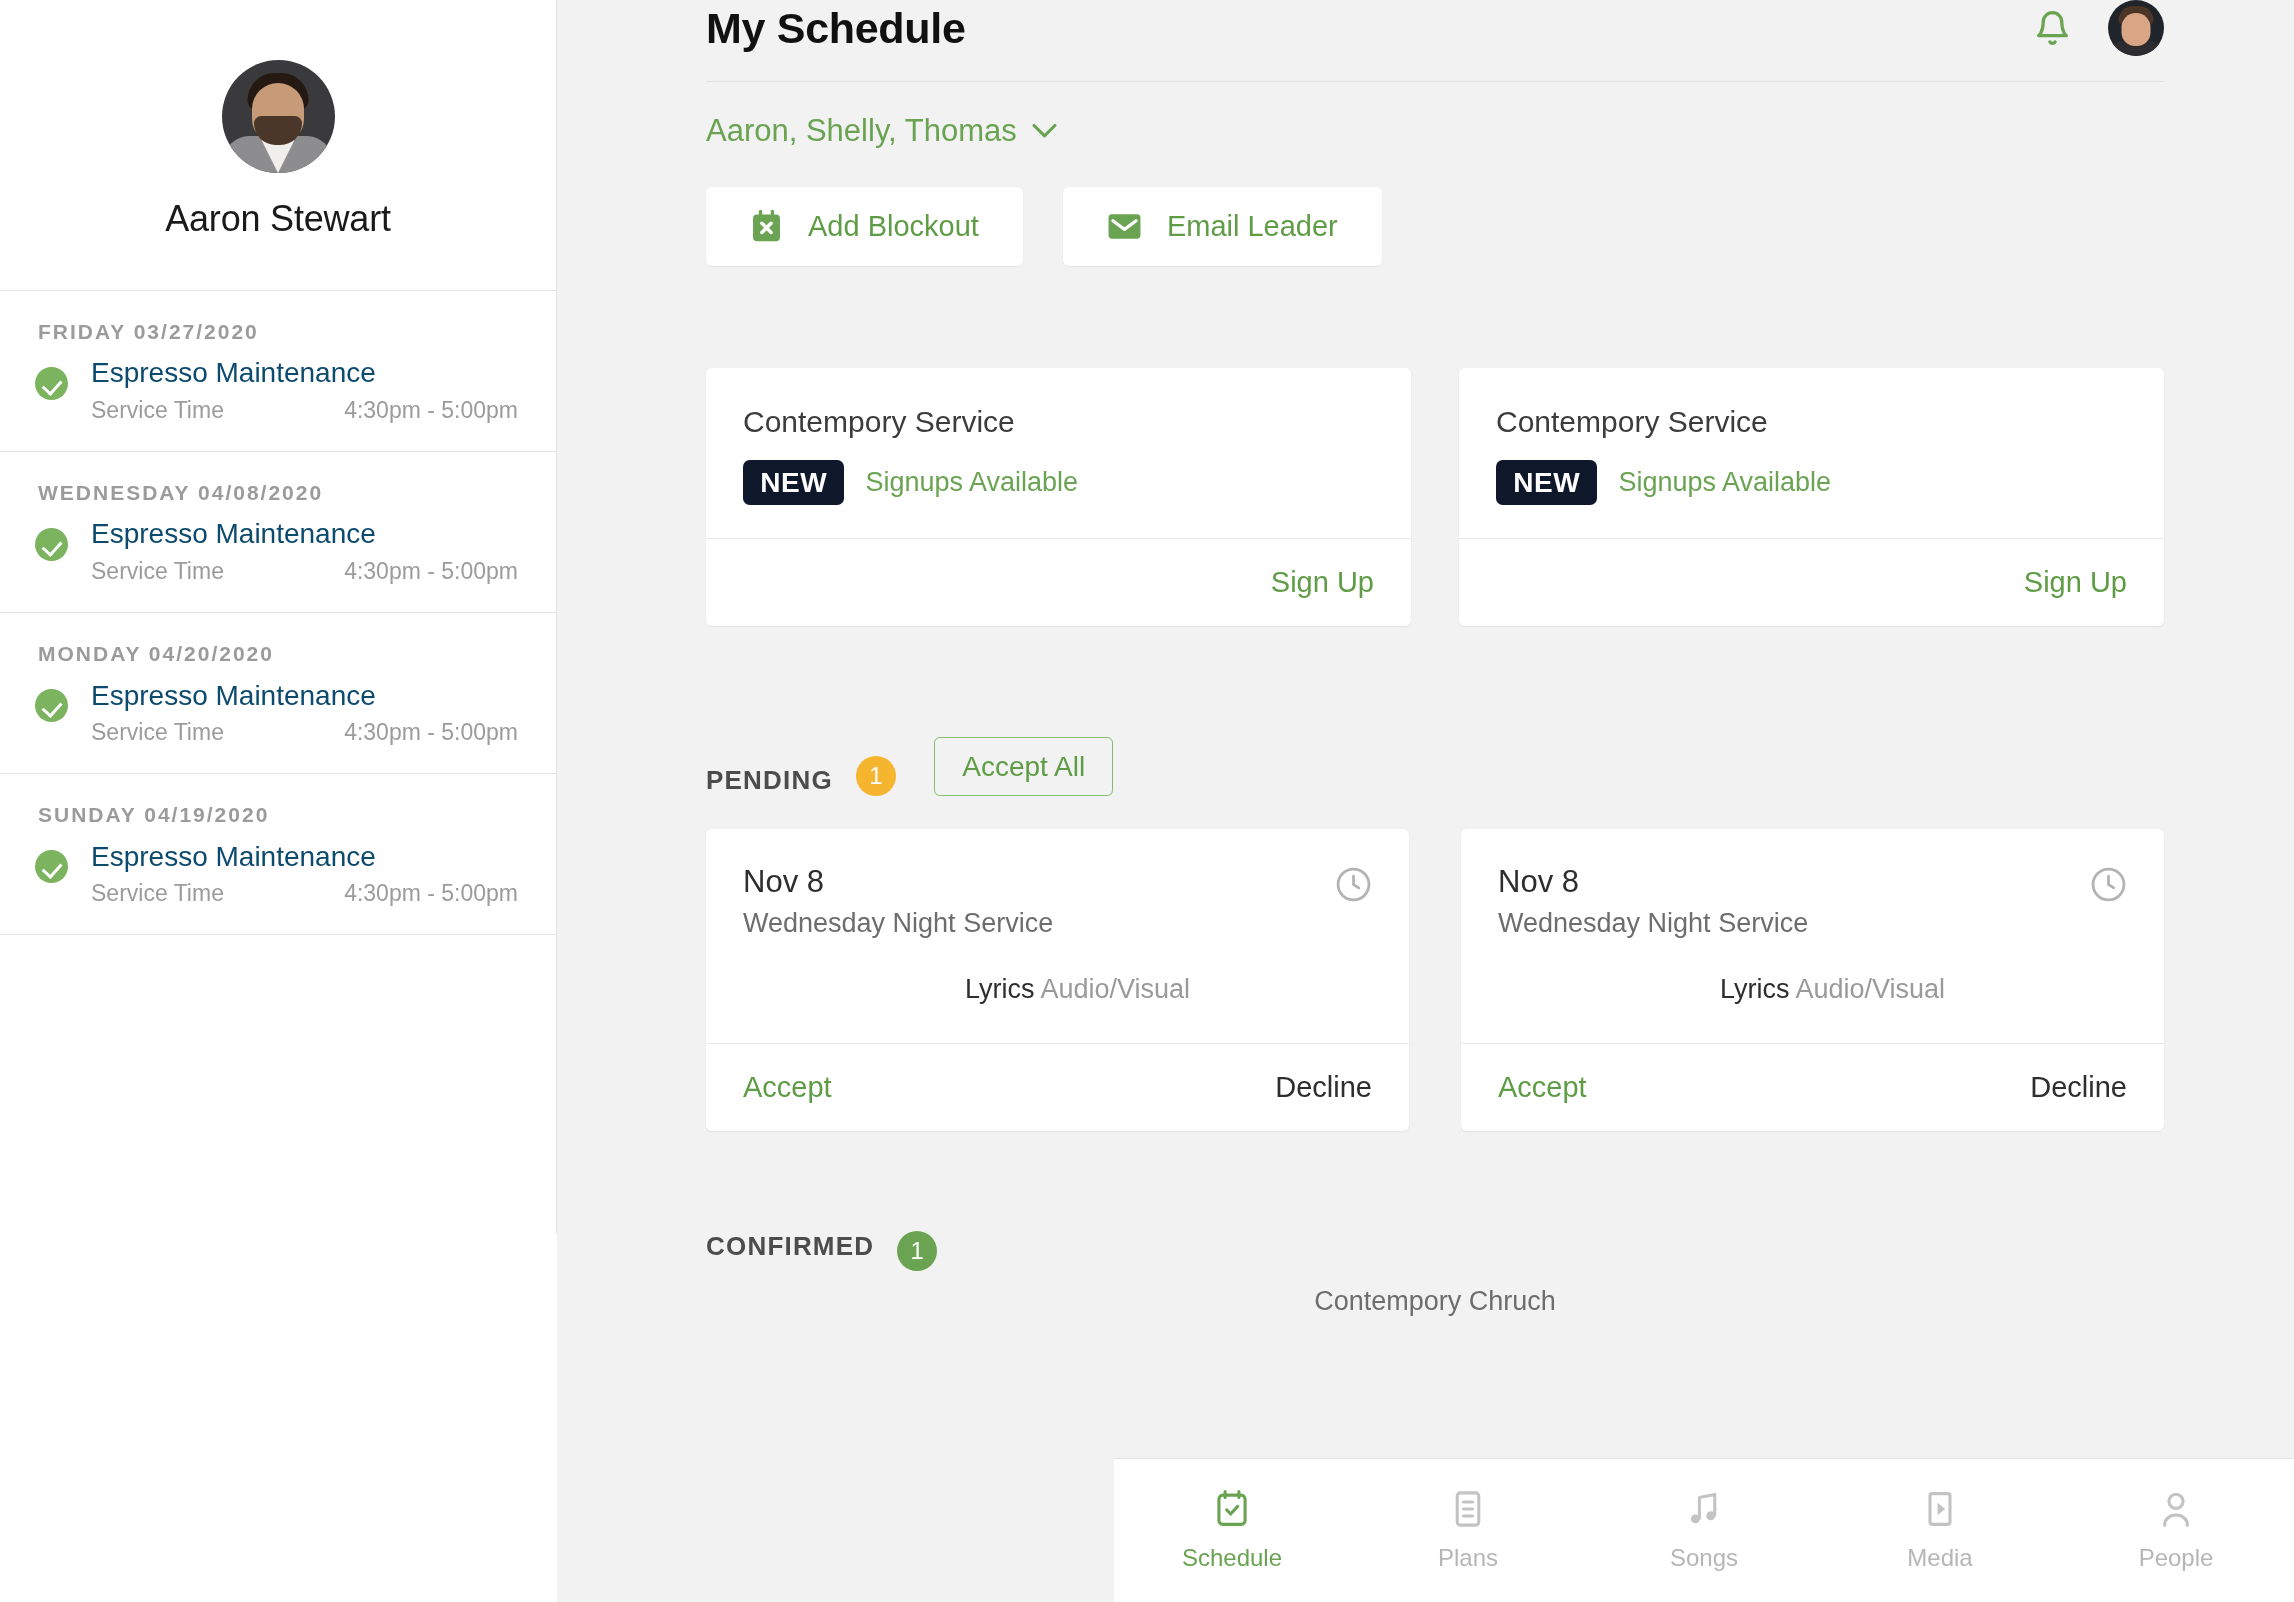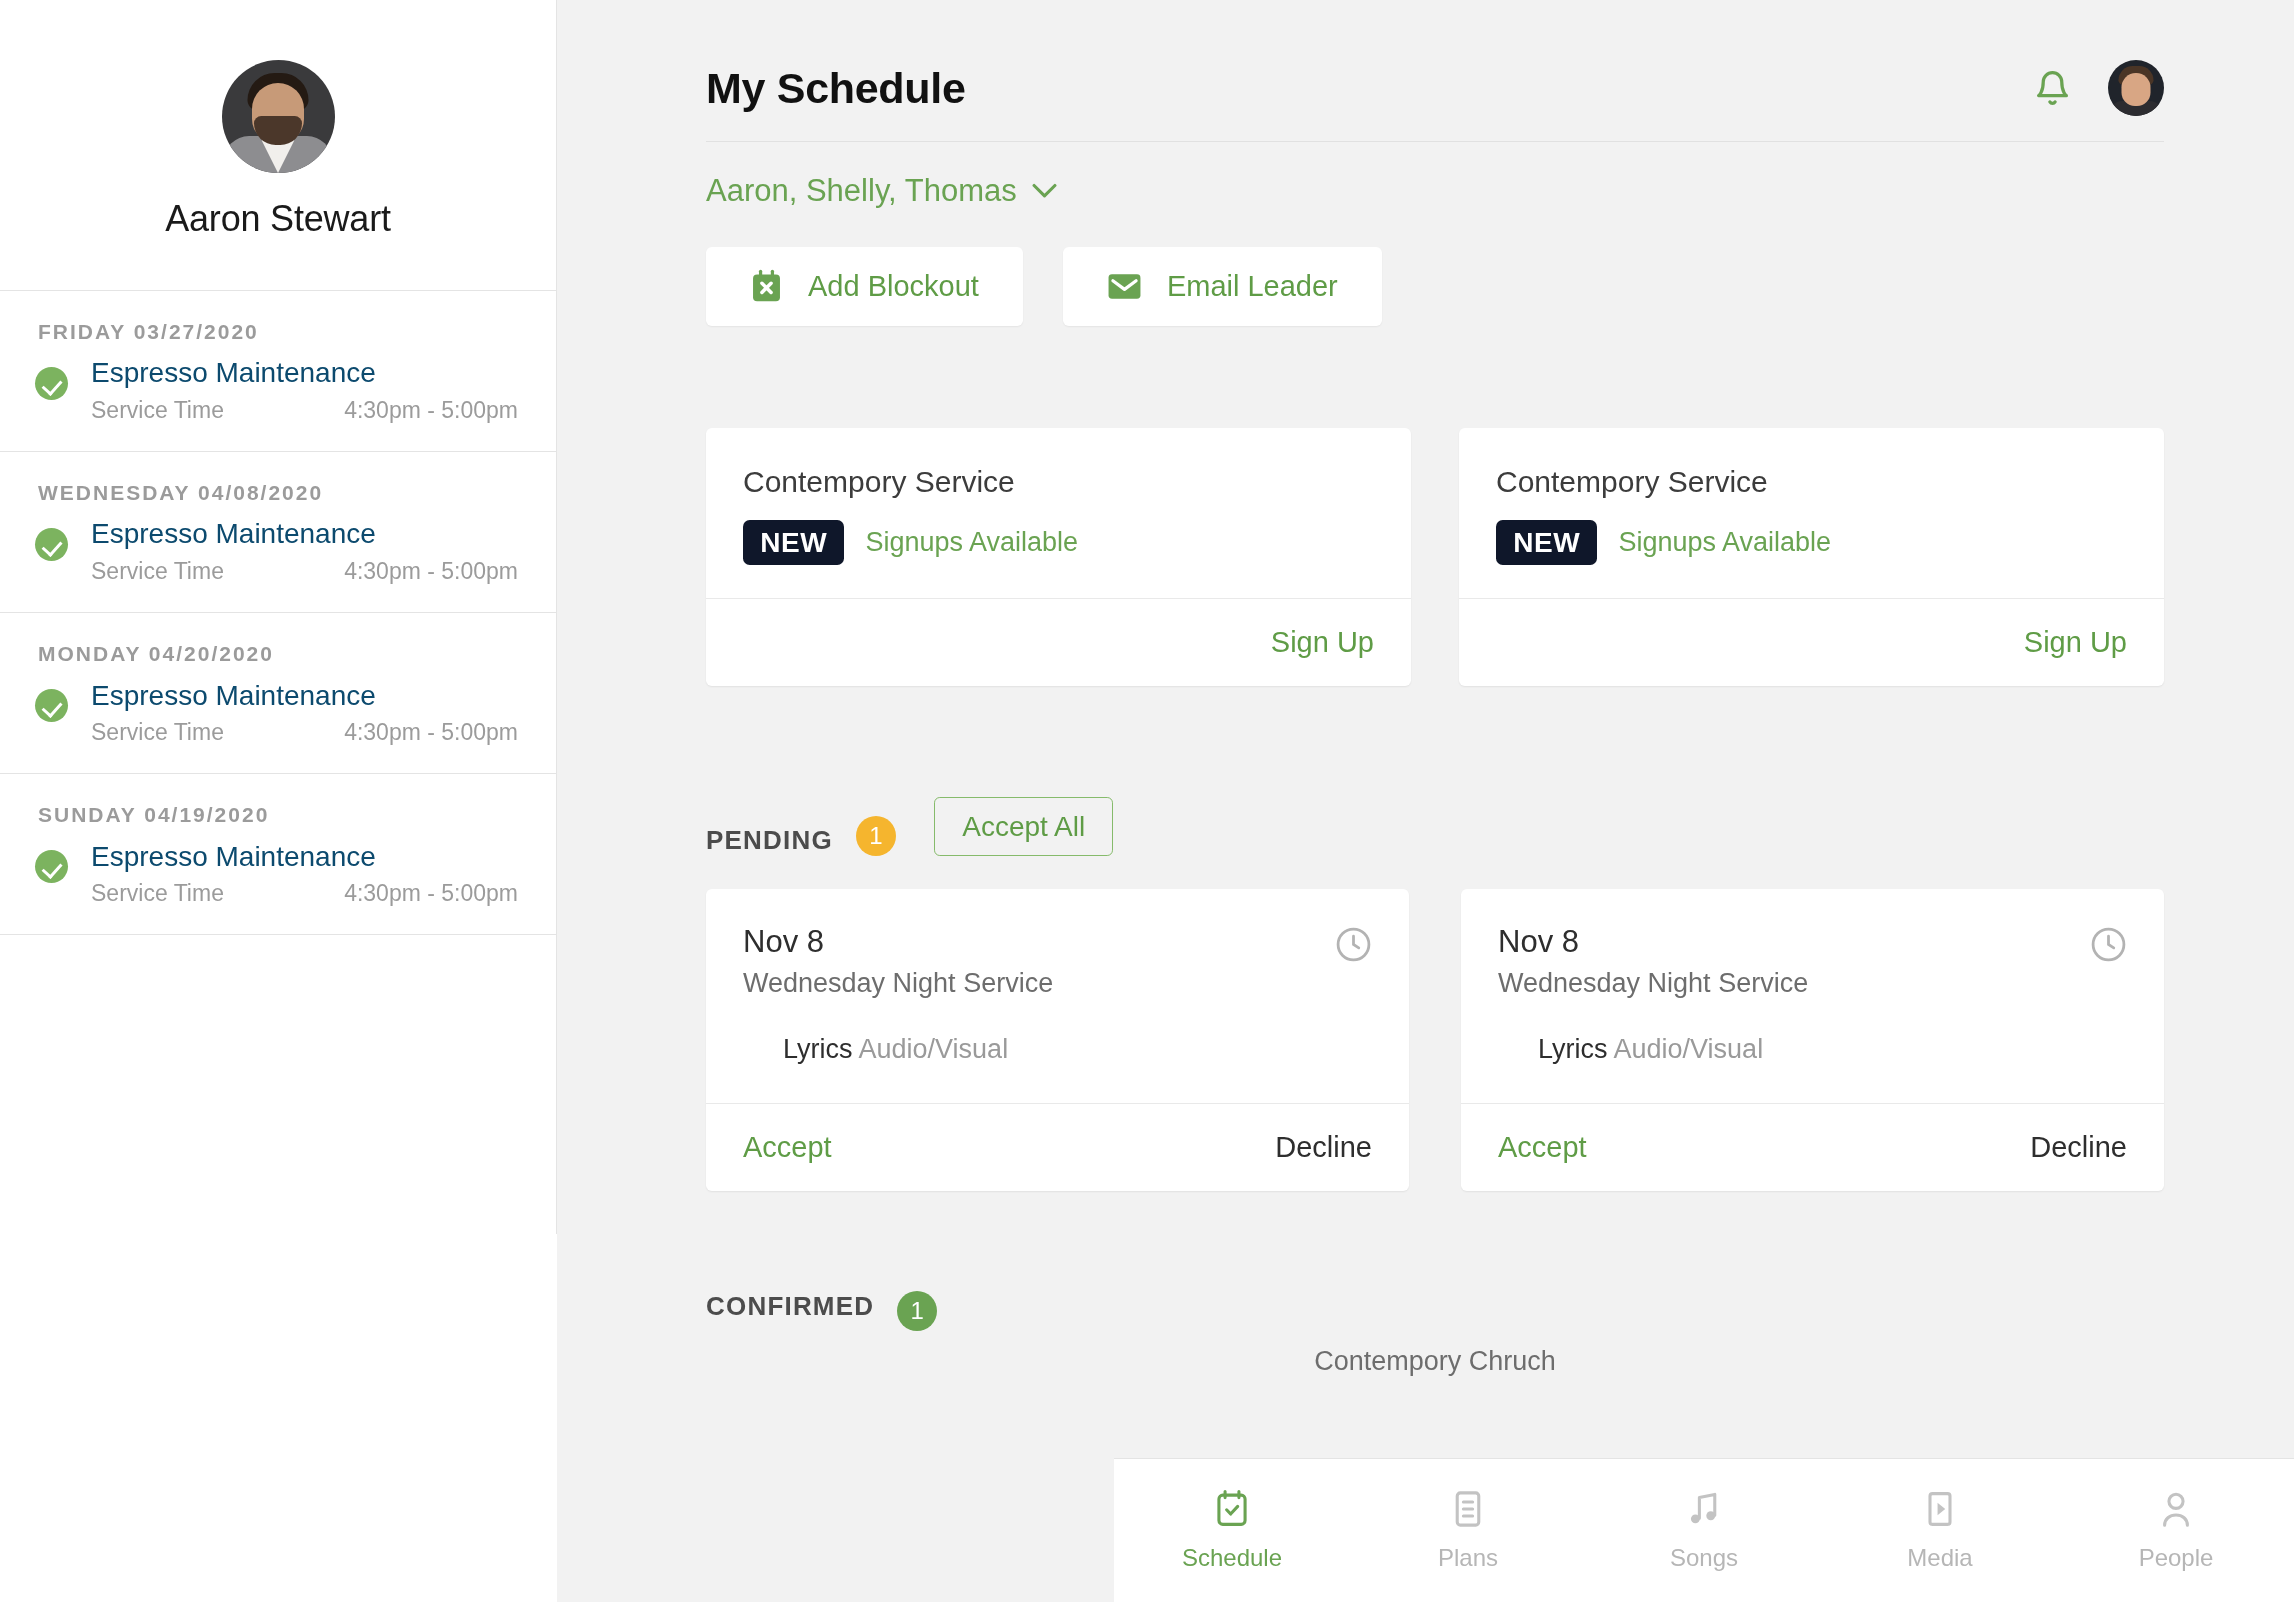--- a/index.html
+++ b/index.html
@@ -79,21 +79,21 @@
   .sched-meta { display: flex; justify-content: space-between; font-size: 23px; color: #9b9b9b; }
 
   
   .main {
     flex: 1 1 auto; background: #f2f2f2;
     height: 1602px; position: relative; overflow: hidden;
   }
   .main-inner { padding: 0 130px 0 149px; }
   .topbar {
     display: flex; align-items: center; justify-content: space-between;
-    padding-top: 60px; padding-bottom: 25px;
+    padding-bottom: 25px;
     border-bottom: 1px solid #e1e1e1;
   }
   .page-title { font-size: 43px; font-weight: 700; color: #111111; letter-spacing: -0.3px; }
   .topbar-right { display: flex; align-items: center; gap: 37px; }
   .bell { width: 37px; height: 38px; display: block; }
   .avatar-sm {
     width: 56px; height: 56px; border-radius: 50%;
     overflow: hidden; position: relative; background: #20242b;
   }
   .avatar-sm .hair2 {
@@ -164,21 +164,21 @@
 
   .pend-row { display: flex; gap: 52px; padding-top: 33px; }
   .pend-card {
     flex: 1 1 0; background: #ffffff; border-radius: 5.8px;
     box-shadow: 0 1px 1.9px rgba(0,0,0,0.07);
   }
   .pend-top { padding: 35px 37px 38px 37px; position: relative; }
   .pend-date { font-size: 31px; color: #2e2e2e; margin-bottom: 7.7px; }
   .pend-sub { font-size: 27px; color: #6d6d6d; }
   .clock { position: absolute; right: 37px; top: 37px; width: 37px; height: 37px; display: block; }
-  .pend-role { padding-top: 35px; padding-left: 40px; font-size: 27px; }
+  .pend-role { padding-top: 35px; padding-left: 40px; font-size: 27px; text-align: center; }
   .role-strong { color: #2e2e2e; }
   .role-muted { color: #9a9a9a; }
   .pend-foot {
     border-top: 1px solid #e9e9e9; padding: 27px 37px;
     display: flex; justify-content: space-between; align-items: flex-end;
   }
   .accept { font-size: 29px; color: #5f9c46; cursor: pointer; }
   .decline { font-size: 29px; color: #2e2e2e; cursor: pointer; }
 
   .confirmed-head { display: flex; align-items: flex-start; gap: 23px; padding-top: 100px; }

